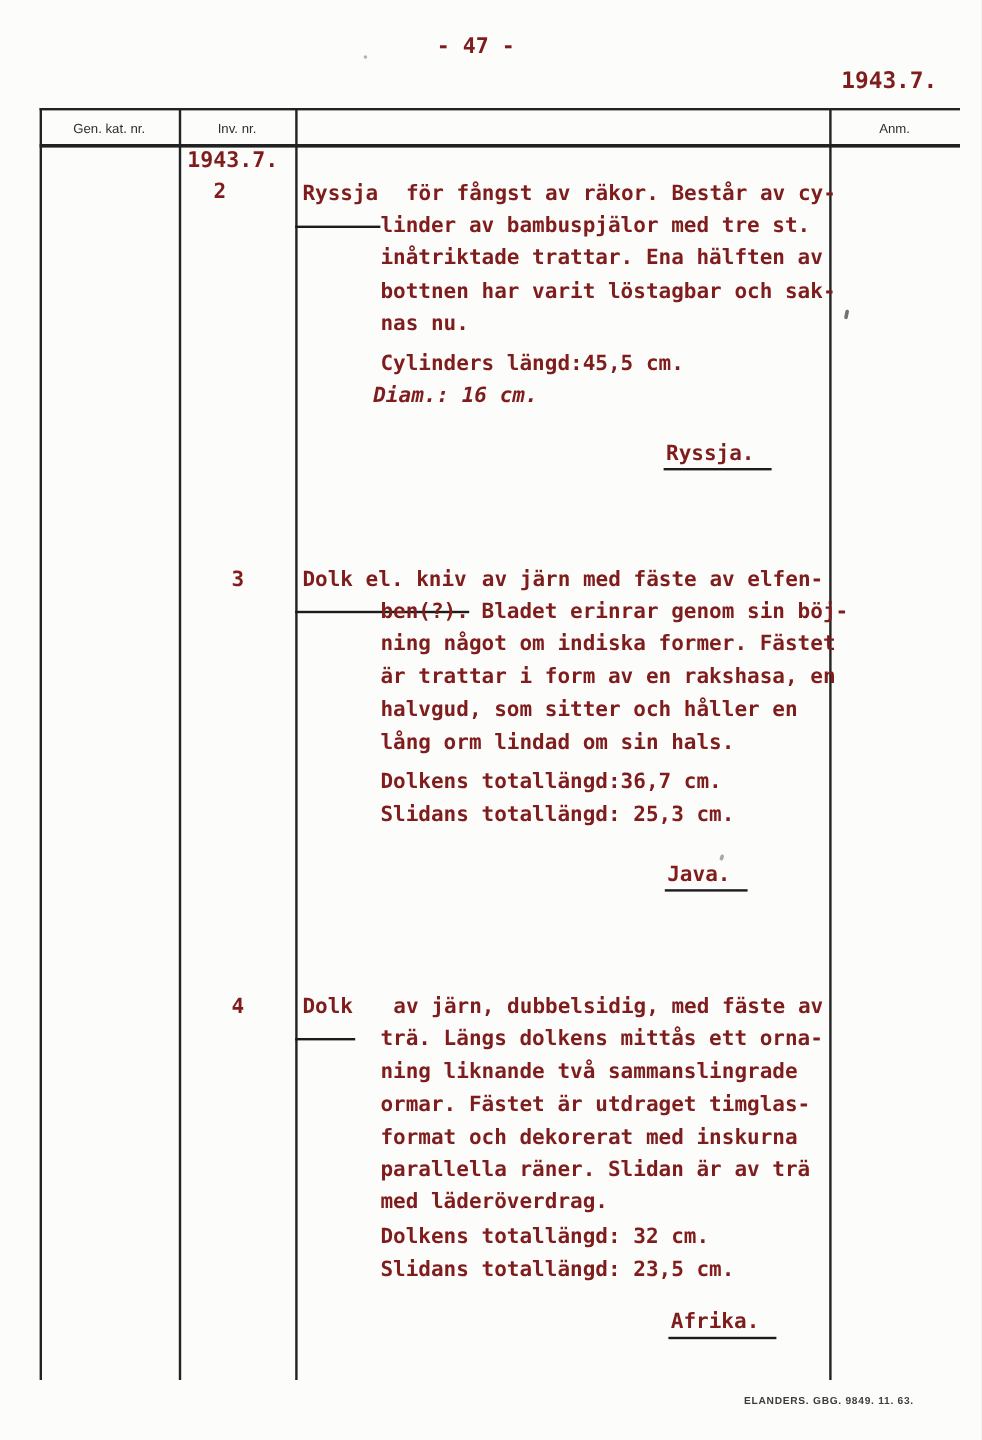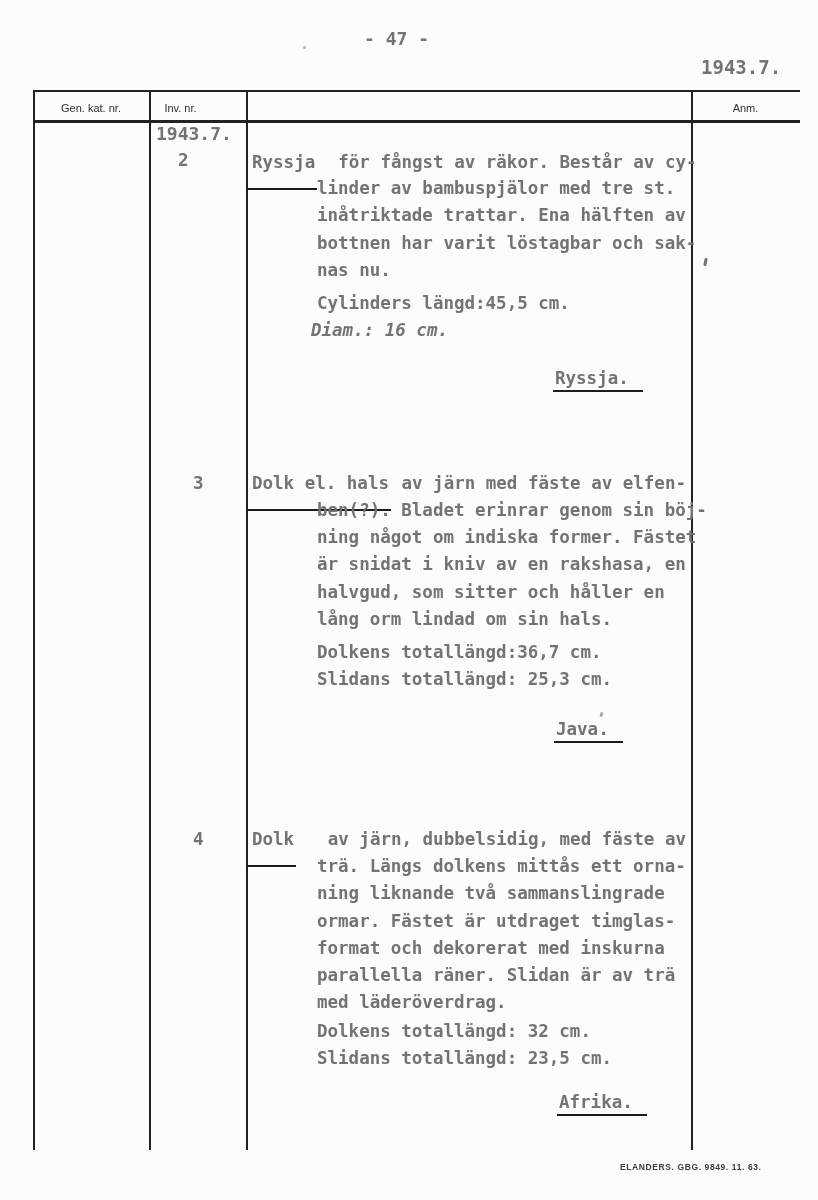--- a/index.html
+++ b/index.html
@@ -10,21 +10,21 @@
     background:#fcfcfb;
     overflow:hidden;
   }
   
   .tw{
     position:absolute;
     font-family:"DejaVu Sans Mono","Liberation Mono",monospace;
     font-weight:700;
     font-size:17.5px;
     line-height:20px;
-    color:#737373;
+    color:#7f1d1d;
     white-space:pre;
   }
   .catch{
     display:inline-block;
     border-bottom:2px solid #1c1c1c;
     padding:0 2px 16px 6px;
     margin-left:-6px;
   }
   .origin{
     display:inline-block;
@@ -63,43 +63,43 @@
   <div class="tw" style="left:701px;top:57px;font-size:19px;">1943.7.</div>
 
   <div class="hline" style="left:33px;top:90px;width:767px;height:2px;"></div>
   <div class="hline" style="left:33px;top:120px;width:767px;height:3px;"></div>
   <div class="vline" style="left:33px;top:90px;width:2px;height:1060px;"></div>
   <div class="vline" style="left:149px;top:90px;width:2px;height:1060px;"></div>
   <div class="vline" style="left:246px;top:90px;width:2px;height:1060px;"></div>
   <div class="vline" style="left:691px;top:90px;width:2px;height:1060px;"></div>
 
   <div class="plabel" style="left:33px;top:101px;width:116px;">Gen. kat. nr.</div>
-  <div class="plabel" style="left:132px;top:101px;width:97px;">Inv. nr.</div>
+  <div class="plabel" style="left:149px;top:101px;width:97px;">Inv. nr.</div>
   <div class="plabel" style="left:691px;top:101px;width:109px;">Anm.</div>
 
   <div class="tw" style="left:156px;top:124px;font-size:18px;">1943.7.</div>
 
   <div>
     <div class="tw" style="left:178px;top:150px;">2</div>
     <div class="tw" style="left:252px;top:152px;"><span class="catch">Ryssja</span><span>  för fångst av räkor. Består av cy-</span></div>
     <div class="tw" style="left:317px;top:178px;">linder av bambuspjälor med tre st.</div>
     <div class="tw" style="left:317px;top:205px;">inåtriktade trattar. Ena hälften av</div>
     <div class="tw" style="left:317px;top:233px;">bottnen har varit löstagbar och sak-</div>
     <div class="tw" style="left:317px;top:260px;">nas nu.</div>
     <div class="tw" style="left:317px;top:293px;">Cylinders längd:45,5 cm.</div>
     <div class="tw" style="left:311px;top:320px;font-style:italic;">Diam.: 16 cm.</div>
     <div class="tw" style="left:555px;top:368px;"><span class="origin">Ryssja.</span></div>
   </div>
 
   <div>
     <div class="tw" style="left:193px;top:473px;">3</div>
-    <div class="tw" style="left:252px;top:473px;"><span class="catch">Dolk el. hals</span><span> av järn med fäste av elfen-</span></div>
+    <div class="tw" style="left:252px;top:473px;"><span class="catch">Dolk el. kniv</span><span> av järn med fäste av elfen-</span></div>
     <div class="tw" style="left:317px;top:500px;text-align:right;">ben(?). Bladet erinrar genom sin böj-</div>
     <div class="tw" style="left:317px;top:527px;">ning något om indiska former. Fästet</div>
-    <div class="tw" style="left:317px;top:554px;">är snidat i kniv av en rakshasa, en</div>
+    <div class="tw" style="left:317px;top:554px;">är trattar i form av en rakshasa, en</div>
     <div class="tw" style="left:317px;top:582px;">halvgud, som sitter och håller en</div>
     <div class="tw" style="left:317px;top:609px;">lång orm lindad om sin hals.</div>
     <div class="tw" style="left:317px;top:642px;">Dolkens totallängd:36,7 cm.</div>
     <div class="tw" style="left:317px;top:669px;">Slidans totallängd: 25,3 cm.</div>
     <div class="tw" style="left:556px;top:719px;"><span class="origin">Java.</span></div>
   </div>
 
   <div>
     <div class="tw" style="left:193px;top:829px;">4</div>
     <div class="tw" style="left:252px;top:829px;"><span class="catch">Dolk</span><span>   av järn, dubbelsidig, med fäste av</span></div>

